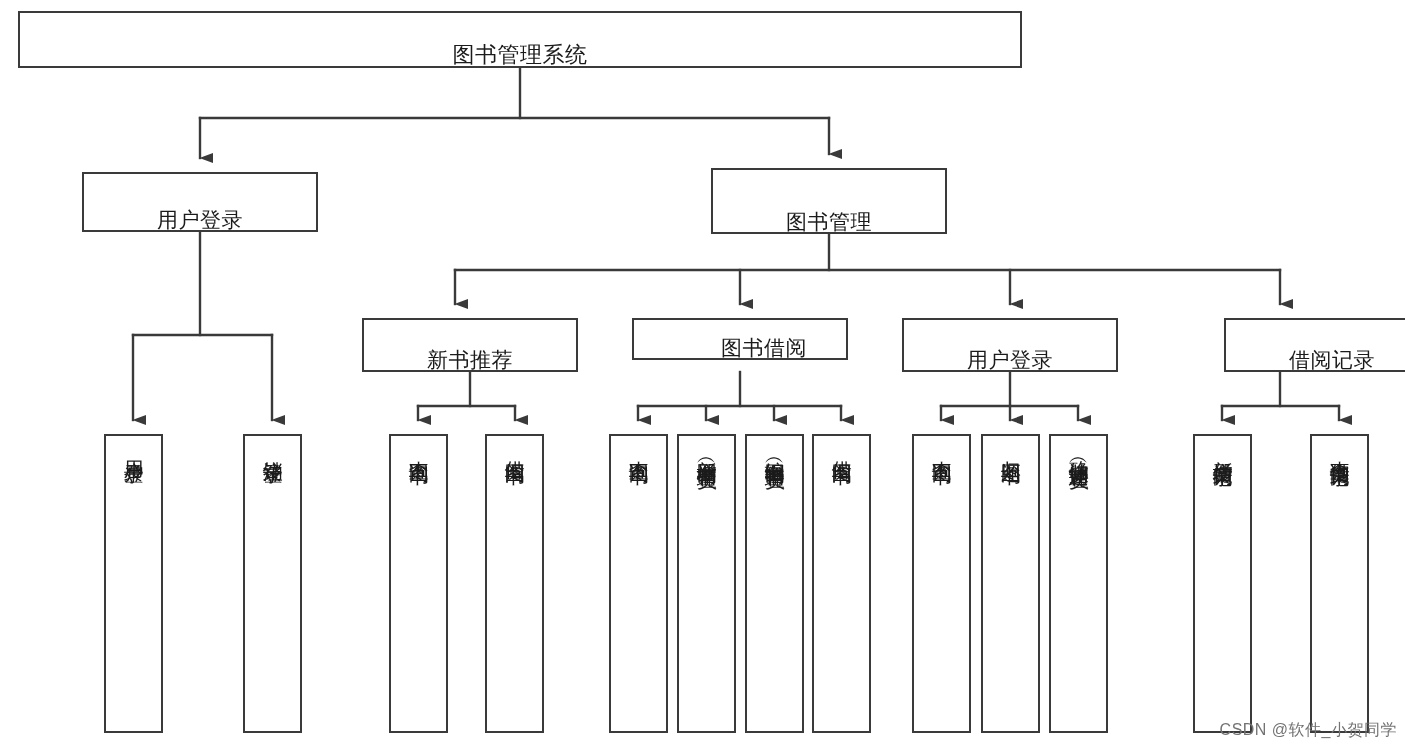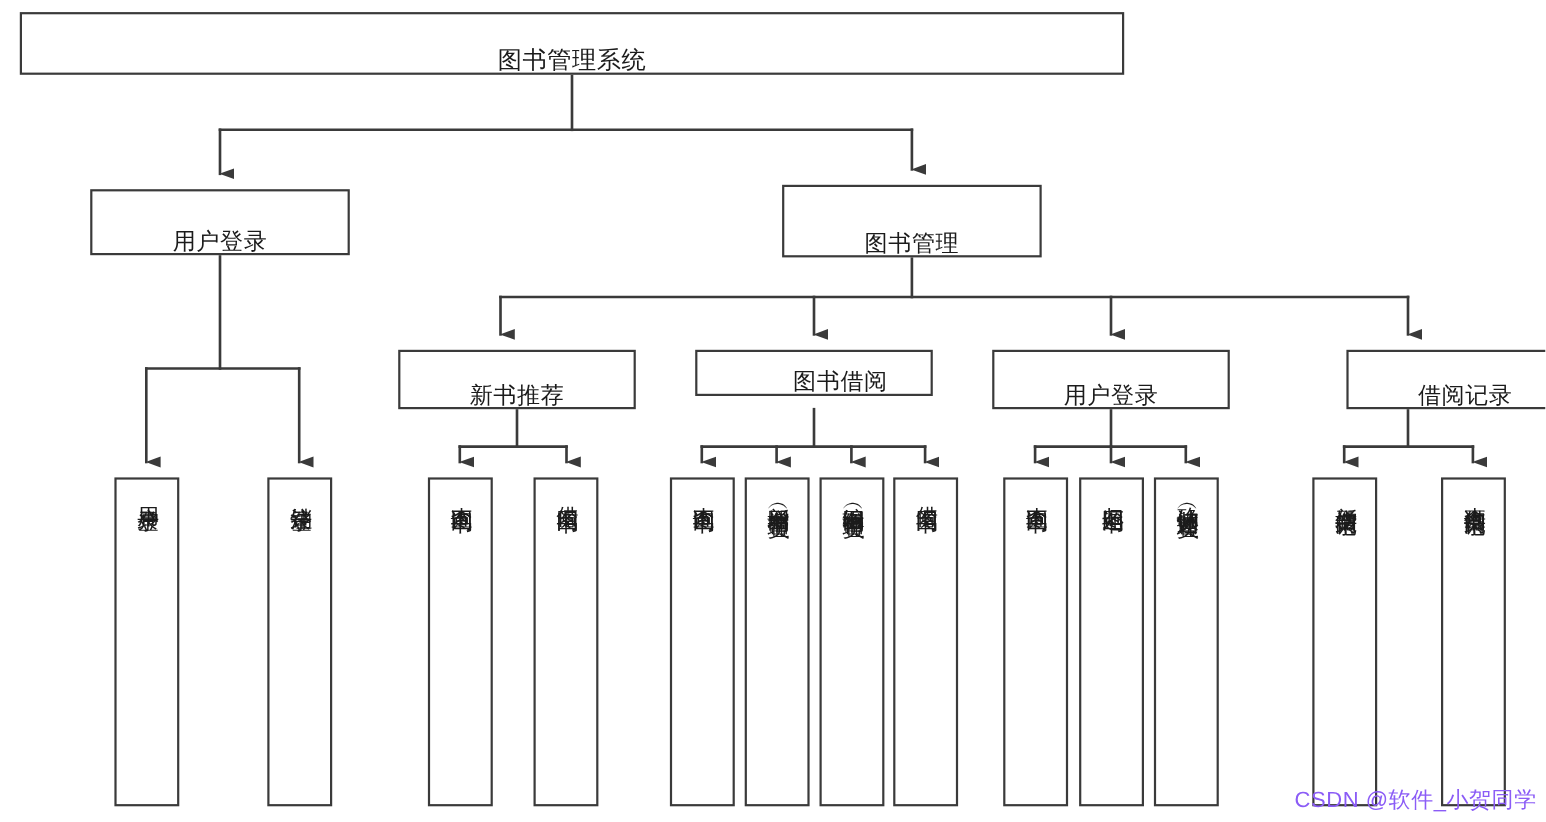--- a/index.html
+++ b/index.html
@@ -65,22 +65,22 @@
     line-height: 1.18;
     letter-spacing: 1.5px;
     white-space: nowrap;
   }
   
   #watermark {
     position: absolute;
     z-index: 3;
     right: 8px;
     bottom: 6px;
-    font-size: 20px;
-    color: #8b5cf6;
+    font-size: 16px;
+    color: #737373;
     white-space: nowrap;
     letter-spacing: 0.5px;
     pointer-events: none;
   }
 </style>
 </head>
 <body>
 
 <div id="canvas">
 

